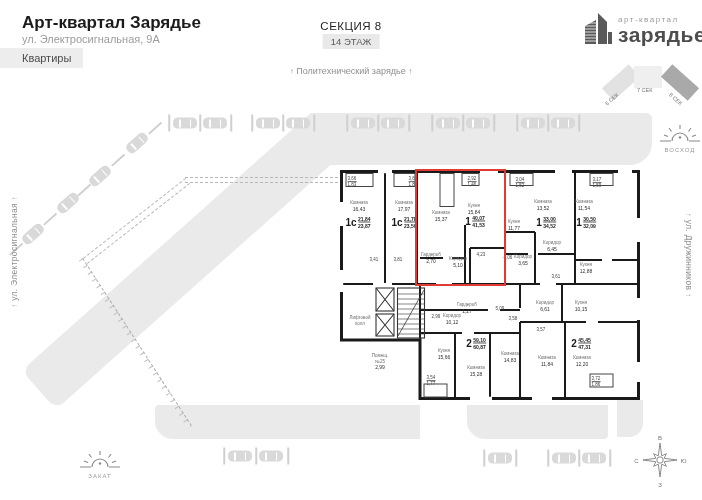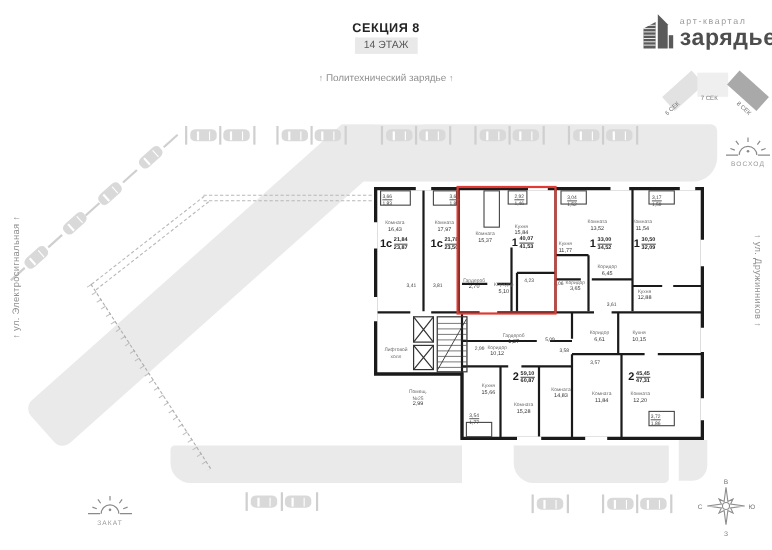--- a/index.html
+++ b/index.html
@@ -2,21 +2,21 @@
 <html><head>
 <meta charset="utf-8">
 <style>
 *{margin:0;padding:0;box-sizing:border-box}
 body{background:#fff}
 .canvas{position:relative;width:702px;height:500px;overflow:hidden;background:#fff;font-family:"Liberation Sans",sans-serif}
 
 .title{position:absolute;left:22px;top:13px;font-size:17px;font-weight:700;color:#1b1b1b;z-index:10;white-space:nowrap}
 .subtitle{position:absolute;left:22px;top:33px;font-size:11px;color:#9c9c9c;z-index:10;white-space:nowrap}
 .apts-btn{position:absolute;left:0;top:48px;height:20px;background:#ededed;color:#4c4c4c;font-size:11px;display:flex;align-items:center;padding:0 12px 0 22px;z-index:10;border:none;cursor:pointer;font-family:inherit}
-.sec-label{position:absolute;left:351px;top:20px;transform:translateX(-50%);font-size:11.5px;font-weight:700;letter-spacing:.5px;color:#252525;z-index:10;white-space:nowrap}
+.sec-label{position:absolute;left:351px;top:20px;transform:translateX(-50%);font-size:11.5px;font-weight:400;letter-spacing:.5px;color:#252525;z-index:10;white-space:nowrap}
 .floor-badge{position:absolute;left:351px;top:34px;transform:translateX(-50%);background:#e9e9e9;color:#5a5a5a;font-size:9.5px;padding:2px 8px;z-index:10;white-space:nowrap}
 .logo{position:absolute;left:583px;top:10px;display:flex;gap:5px;z-index:10;align-items:flex-start}
 .logo-txt{display:flex;flex-direction:column}
 .logo-small{font-size:8px;color:#9a9a9a;letter-spacing:1.5px;margin-top:5px}
 .logo-big{font-size:21px;font-weight:700;color:#4e4e4e;line-height:1;letter-spacing:.5px}
 
 .secmap-shape{position:absolute;z-index:10}
 .secmap-label{position:absolute;font-size:5.5px;color:#777;z-index:11;white-space:nowrap}
 
 .hint-top{position:absolute;left:351px;top:66px;transform:translateX(-50%);font-size:9px;color:#8f8f8f;z-index:4;white-space:nowrap}
@@ -48,20 +48,23 @@
 .ra{font-size:5px;color:#333}
 .sm{position:absolute;transform:translate(-50%,-50%);font-size:4.5px;color:#444;display:flex;flex-direction:column;align-items:center;line-height:1.2;white-space:nowrap}
 .smt{border-bottom:.5px solid #666}
 .watermark{position:absolute;left:351px;top:263px;transform:translate(-50%,-50%);font-size:57px;font-weight:800;letter-spacing:1px;color:#c9c9c9;opacity:.5;white-space:nowrap;z-index:8;pointer-events:none}
 </style>
 </head>
 <body>
 
 <div class="canvas">
 
+  <div class="title">Арт-квартал Зарядье</div>
+  <div class="subtitle">ул. Электросигнальная, 9А</div>
+  <button class="apts-btn">Квартиры</button>
   <div class="sec-label">СЕКЦИЯ 8</div>
   <div class="floor-badge">14 ЭТАЖ</div>
 
   <div class="logo">
     <svg width="30" height="36" viewBox="0 0 30 36">
       <g fill="#5a5a5a">
         <polygon points="2,34 2,16 13,10 13,34"></polygon>
         <polygon points="15,34 15,3 24,12 24,34"></polygon>
         <rect x="25" y="22" width="4" height="12"></rect>
       </g>

